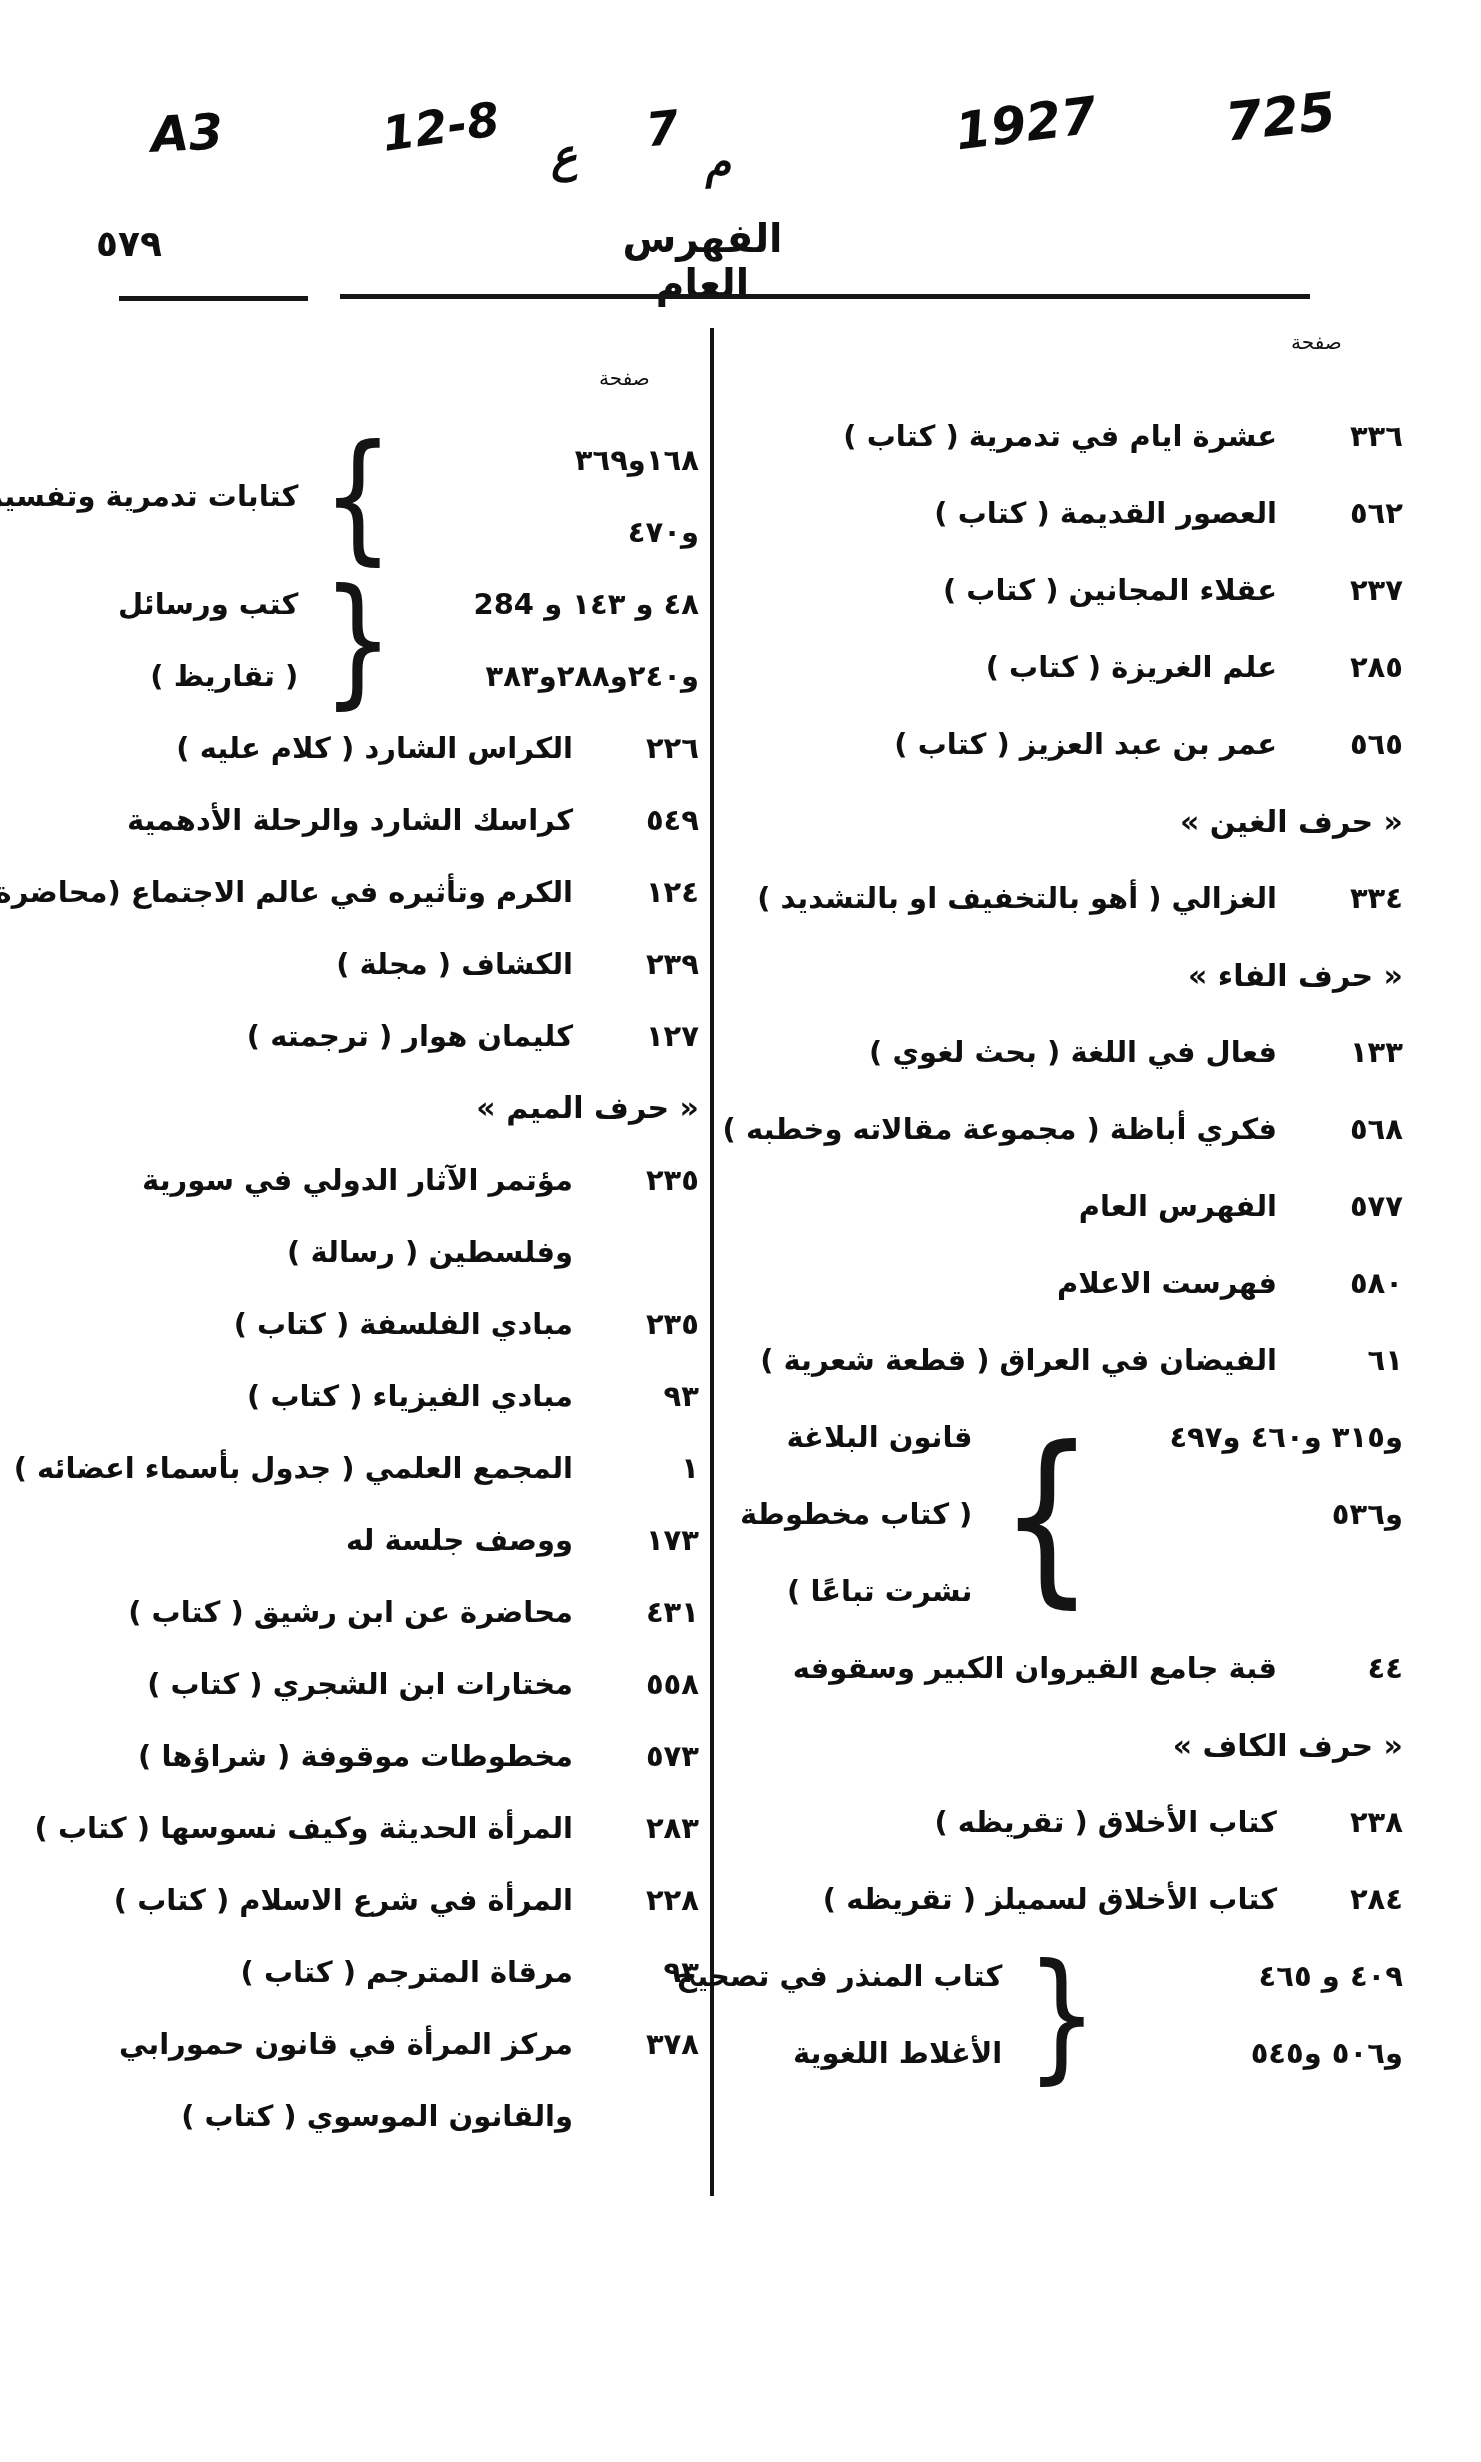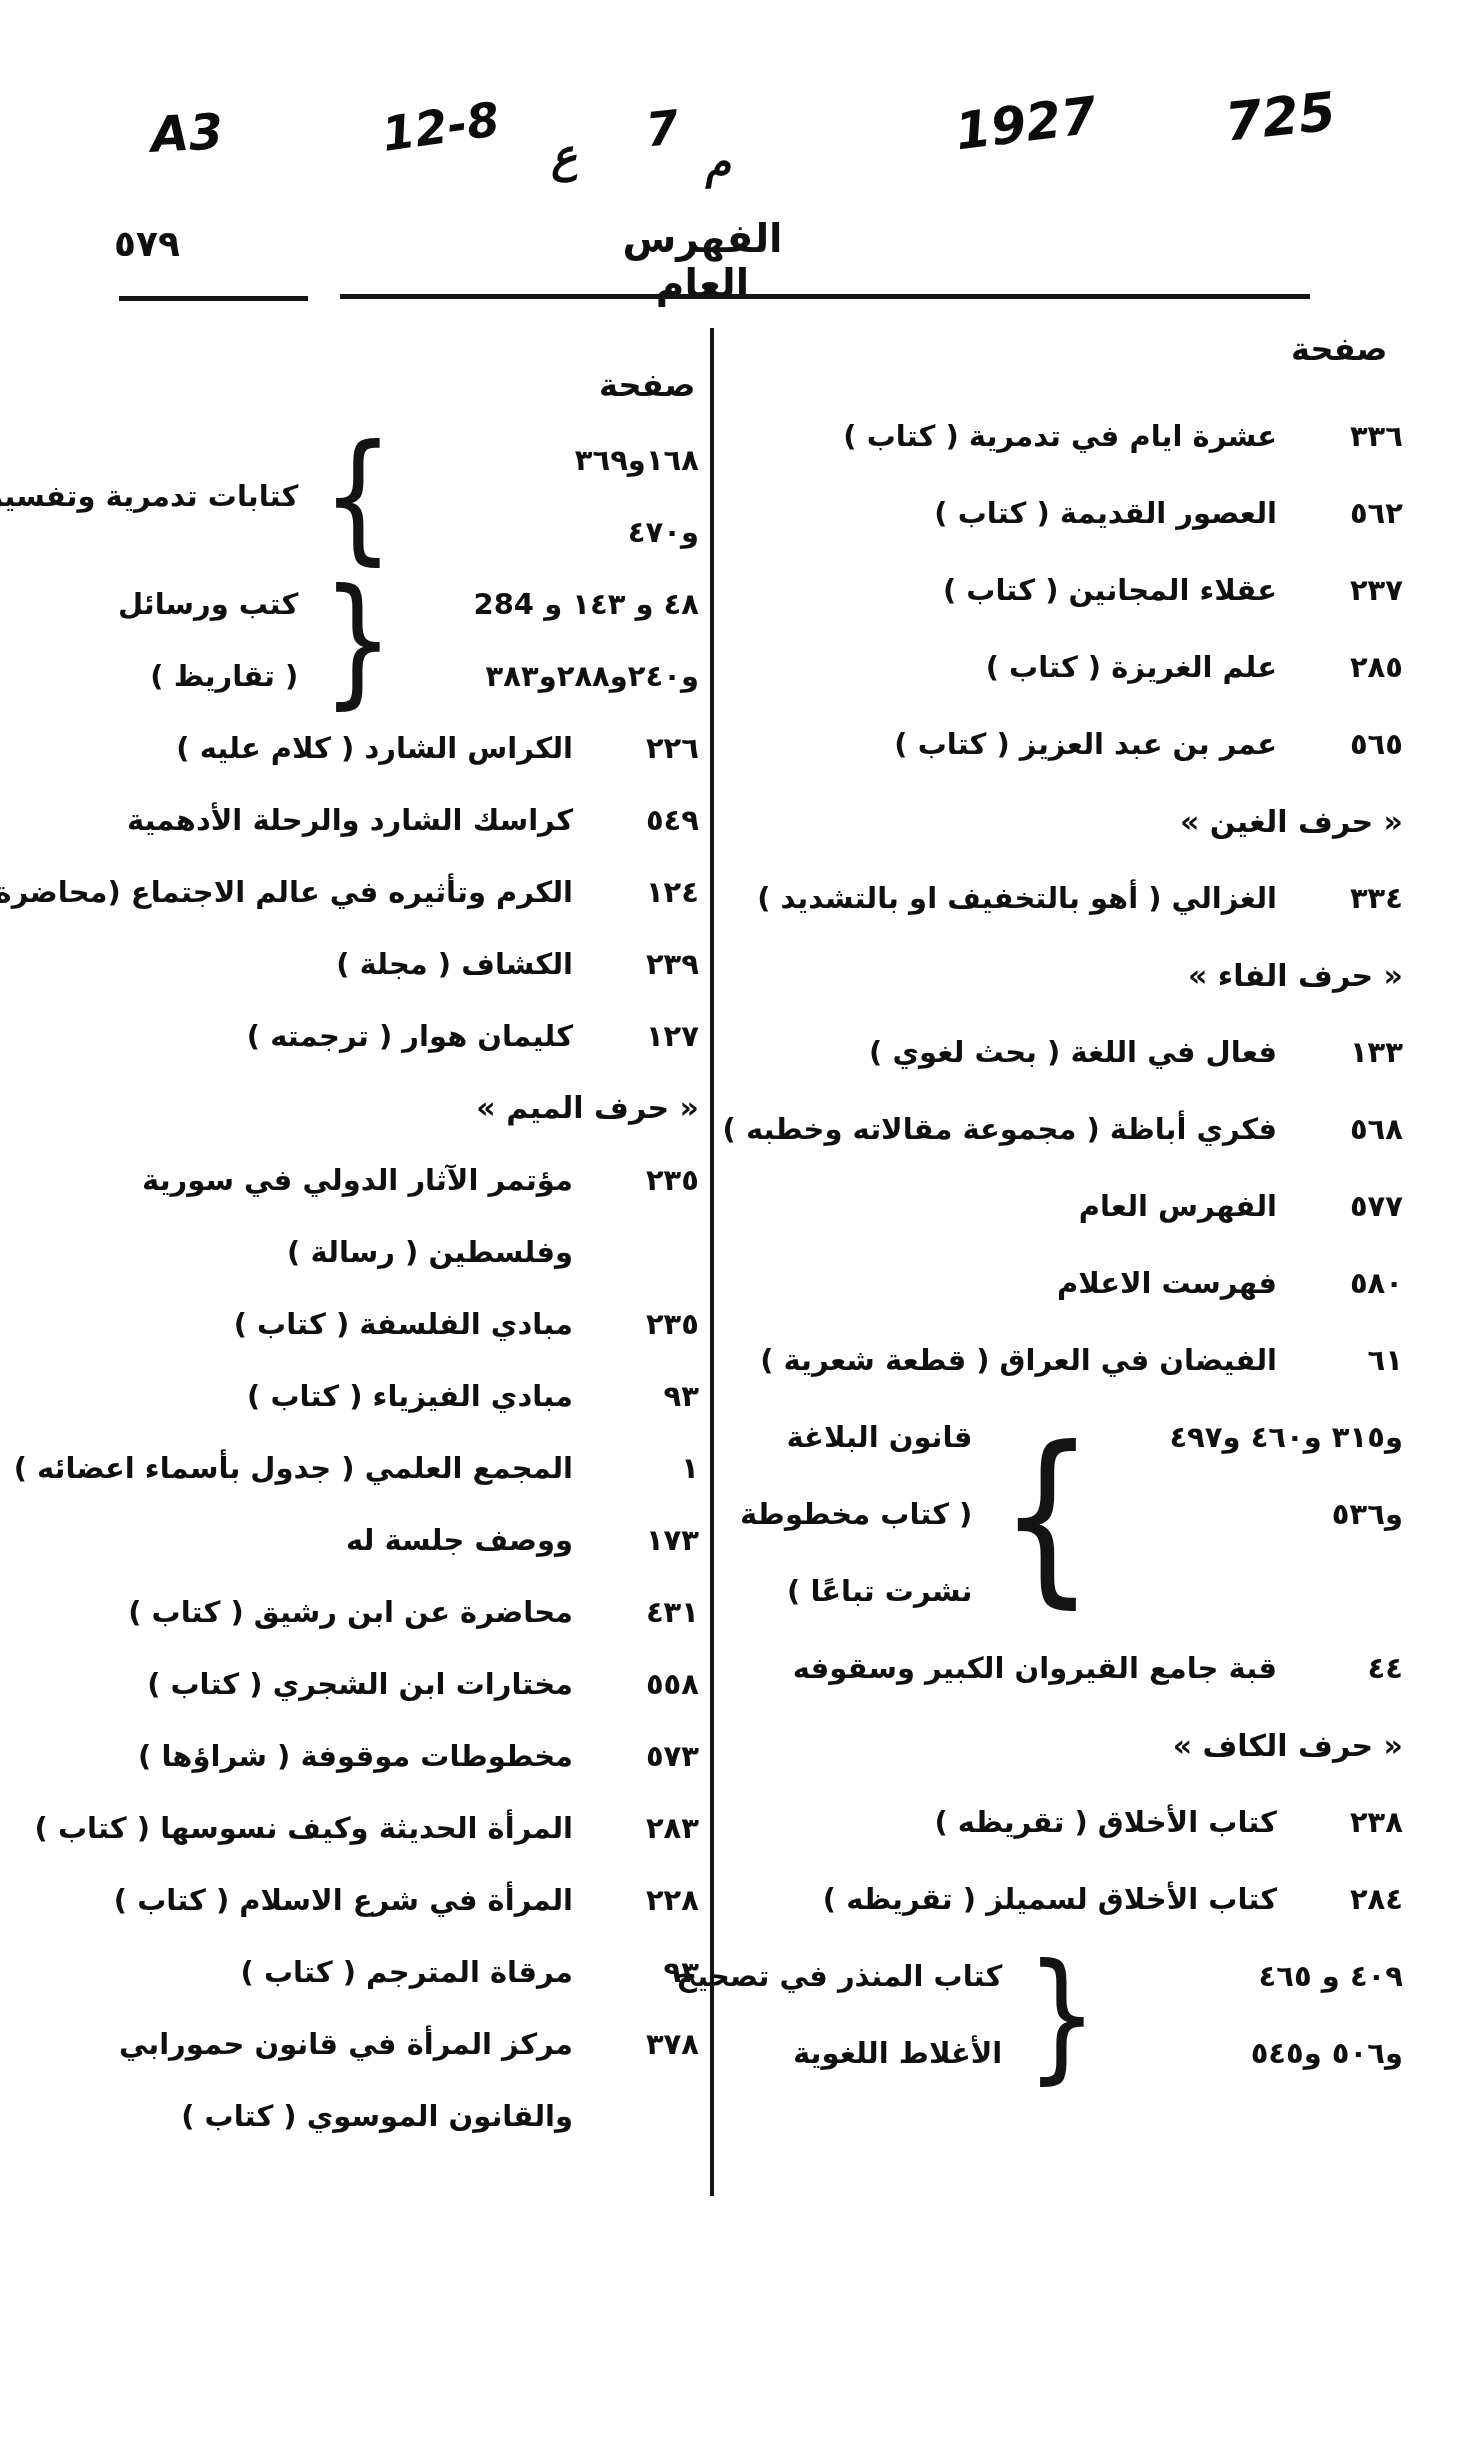--- a/index.html
+++ b/index.html
@@ -16,33 +16,33 @@
   .hand{
     position:absolute;
     font-style:italic;
     font-weight:bold;
     color:#0c0c0c;
     white-space:nowrap;
     direction:ltr;
   }
   
   .folio{
-    position:absolute;left:115px;top:223px;
+    position:absolute;left:97px;top:223px;
     font-size:36px;font-weight:bold;letter-spacing:3.8px;
   }
   .page-title{
     position:absolute;left:572px;top:216px;width:263px;
     text-align:center;font-size:39px;font-weight:bold;
   }
   .rule{position:absolute;height:4.7px;background:#161616;}
   .rule-left{left:120px;top:296px;width:189px;}
   .rule-right{left:341px;top:294px;width:970px;}
   .divider{position:absolute;left:711px;top:328px;width:3.8px;height:1868px;background:#141414;}
   .col-head{
-    position:absolute;font-size:32px;font-weight:bold;
+    position:absolute;font-size:20px;font-weight:normal;
   }
   .col-head.right{left:1292px;top:330px;}
   .col-head.left{left:600px;top:366px;}
 
   
   .col{position:absolute;}
   .col-right{left:733px;top:398px;width:671px;}
   .col-left{left:81px;top:424px;width:619px;}
   .col-right .vline{line-height:77px;min-height:77px;}
   .col-left  .vline{line-height:72px;min-height:72px;}

